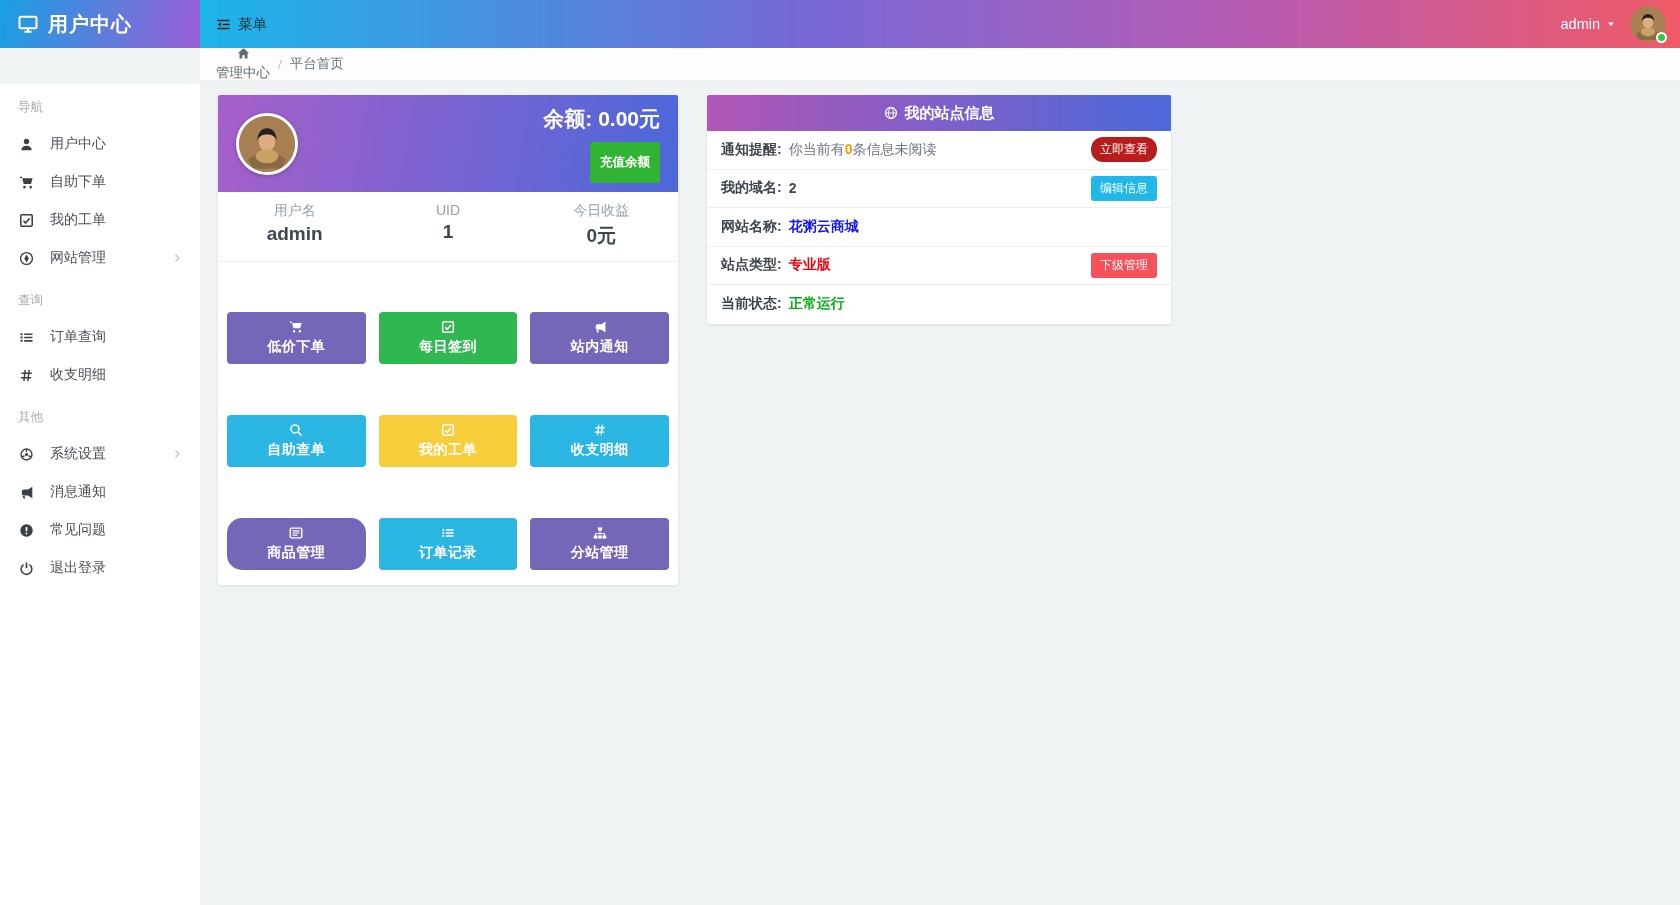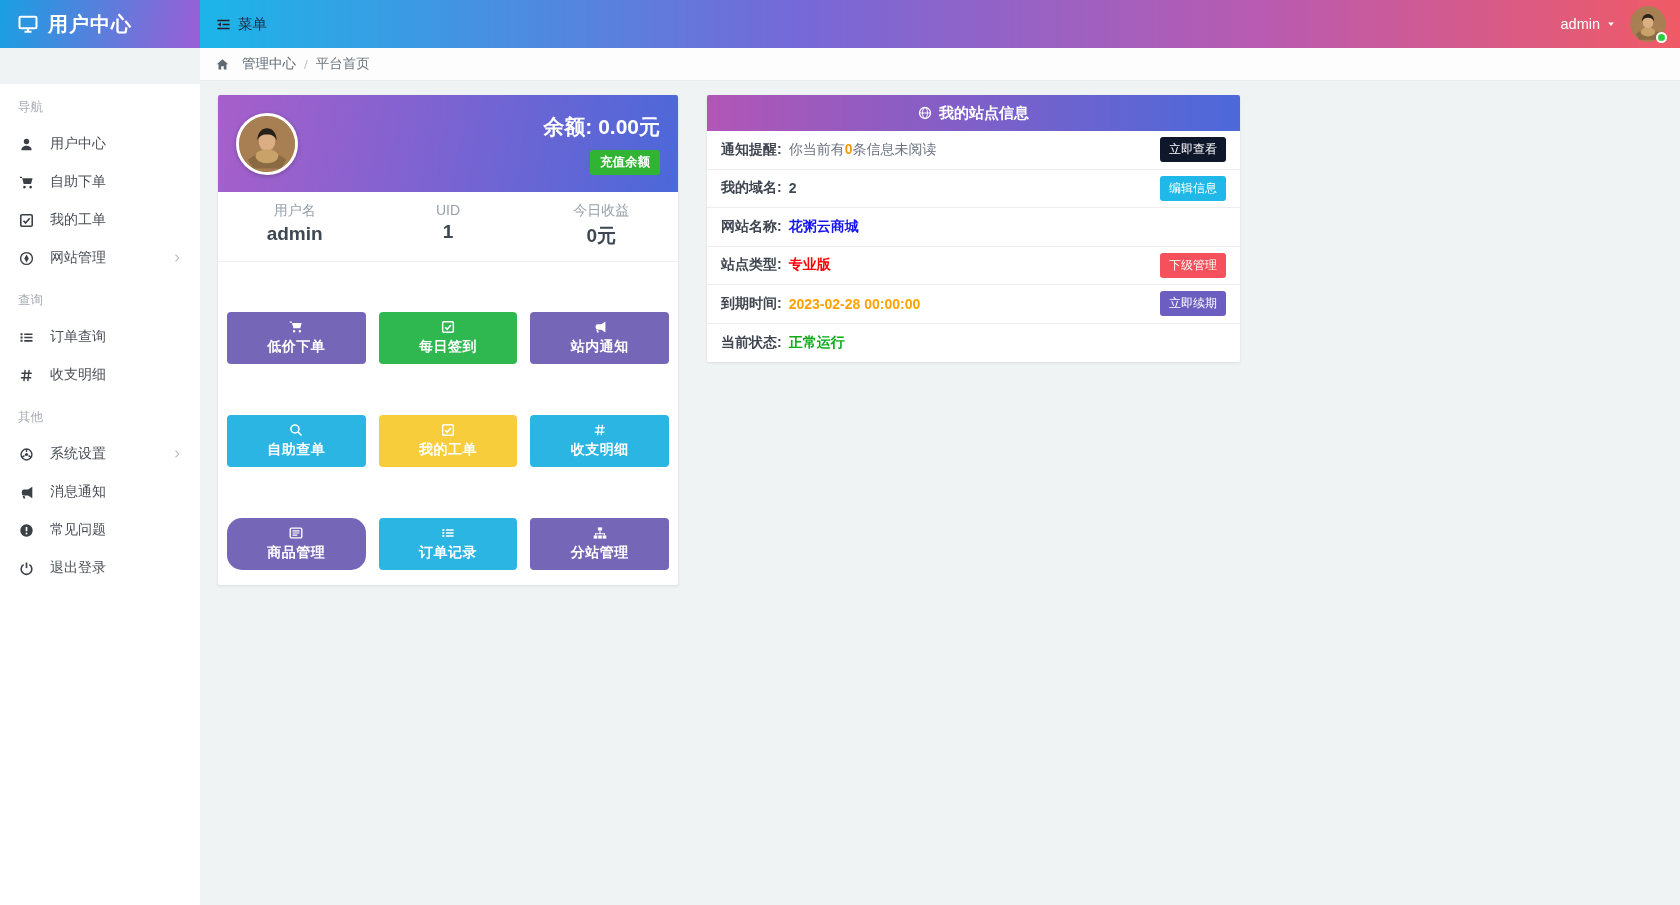--- a/index.html
+++ b/index.html
@@ -31,49 +31,49 @@
   .side-label { font-size:12.5px; color:#a6abb3; padding:15px 18px 9px; }
   .side-item { height:38px; display:flex; align-items:center; gap:15px; padding:0 18px;
                font-size:14px; color:#4a4f57; cursor:pointer; }
   .side-item .ic { width:17px; font-size:15px; color:#3b4046; display:flex; justify-content:center; }
   .side-item .chev { margin-left:auto; font-size:10px; color:#b6bbc1; display:flex; }
 
   .main { flex:1; display:flex; flex-direction:column; }
   .breadcrumb { height:33px; background:#fdfdfd; border-bottom:1px solid #ececec;
                 display:flex; align-items:center; gap:8px; padding:0 16px; font-size:13.5px; color:#5f6a72; }
   .breadcrumb .ic { font-size:13px; display:flex; color:#5f6a72; }
-  .bc-home { display:flex; align-items:center; gap:13px; cursor:pointer; }
+  .bc-home { display:flex; align-items:center; gap:4px; cursor:pointer;flex-direction:column; }
   .bc-sep { color:#c0c4c8; }
   .bc-cur { color:#6b757d; }
 
   .content { display:flex; align-items:flex-start; gap:29px; padding:14px 0 0 18px; }
   .card { background:#fff; border-radius:2px; box-shadow:0 1px 3px rgba(0,0,0,.09); }
 
   
   .profile-card { width:460px; }
   .p-head { height:97px; display:flex; align-items:center; padding:0 18px;
             background:linear-gradient(100deg,#a75fca 0%,#4c68d9 100%); border-radius:2px 2px 0 0; }
   .p-avatar { width:62px; height:62px; border-radius:50%; border:3px solid #fff; overflow:hidden;
               box-shadow:0 1px 4px rgba(0,0,0,.25); flex:0 0 62px; background:#a87f52; }
   .p-balance { margin-left:auto; text-align:right; }
   .bal-line { color:#fff; font-size:21px; font-weight:bold; }
   .recharge-btn { margin-top:9px; background:#31b434; color:#fff; border:none; border-radius:3px;
-                  font-size:12.5px; font-weight:bold; padding:4px 10px; cursor:pointer; }
+                  font-size:12.5px; font-weight:bold; padding:12px 10px; cursor:pointer; }
   .p-stats { display:flex; border-bottom:1px solid #f1f1f1; padding:10px 0 12px; }
   .stat { flex:1; text-align:center; }
   .stat .s-label { font-size:14px; color:#97a0a9; }
   .stat .s-value { font-size:19px; font-weight:bold; color:#3d4852; margin-top:3px; }
   .p-actions { display:grid; grid-template-columns:repeat(3,1fr); gap:14px 13px; padding:13px 9px 15px; }
   .action-btn { height:52px; border:none; border-radius:4px; color:#fff; cursor:pointer;
                 display:flex; flex-direction:column; align-items:center; justify-content:center; gap:4px;margin-top:37px; }
   .action-btn .ic { font-size:14px; display:flex; }
   .action-btn .a-label { font-size:14px; font-weight:bold; letter-spacing:.5px; }
 
   
-  .site-card { width:533px; }
+  .site-card { width:464px; }
   .s-head { height:36px; display:flex; align-items:center; justify-content:center; gap:7px;
             background:linear-gradient(90deg,#b156b6 0%,#4c69da 100%);
             color:#fff; font-size:15px; font-weight:bold; border-radius:2px 2px 0 0; }
   .s-head .ic { font-size:14px; display:flex; }
   .s-row { display:flex; align-items:center; height:38.5px; padding:0 14px;
            border-bottom:1px solid #ededed; font-size:14px; }
   .s-row:last-child { border-bottom:none; }
   .s-row .r-label { font-weight:bold; color:#3f4650; margin-right:7px; white-space:nowrap; }
   .s-row .r-value { color:#6b7280; }
   .s-row .r-btn { margin-left:auto; border:none; border-radius:3px; color:#fff;
@@ -376,42 +376,37 @@
                 <ellipse cx="8" cy="8" rx="2.8" ry="6.3" fill="none" stroke="currentColor" stroke-width="1.1"></ellipse>
                 <path d="M1.7 8h12.6" stroke="currentColor" stroke-width="1.1" fill="none"></path>
               </svg>
             </span>
           <span>我的站点信息</span>
         </div>
         <div id="s-rows">
             <div class="s-row">
               <span class="r-label">通知提醒:</span>
               <span class="r-value"><span>你当前有</span><span style="color: rgb(255, 152, 0); font-weight: bold;">0</span><span>条信息未阅读</span></span>
-              <button class="r-btn" style="background: #0f172a;">立即查看</button>
+              <button class="r-btn" style="background: #b91c1c; border-radius: 12px;">立即查看</button>
             </div>
             <div class="s-row">
               <span class="r-label">我的域名:</span>
               <span class="r-value"><span style="color: rgb(61, 72, 82); font-weight: bold;">2</span></span>
               <button class="r-btn" style="background: rgb(31, 184, 232);">编辑信息</button>
             </div>
             <div class="s-row">
               <span class="r-label">网站名称:</span>
               <span class="r-value"><span style="color: rgb(22, 22, 240); font-weight: bold; cursor: pointer;">花粥云商城</span></span>
             </div>
             <div class="s-row">
               <span class="r-label">站点类型:</span>
               <span class="r-value"><span style="color: rgb(251, 0, 7); font-weight: bold;">专业版</span></span>
               <button class="r-btn" style="background: rgb(244, 81, 92);">下级管理</button>
             </div>
             <div class="s-row">
-              <span class="r-label">到期时间:</span>
-              <span class="r-value"><span style="color: rgb(255, 161, 1); font-weight: bold;">2023-02-28 00:00:00</span></span>
-              <button class="r-btn" style="background: rgb(108, 94, 193);">立即续期</button>
-            </div>
-            <div class="s-row">
               <span class="r-label">当前状态:</span>
               <span class="r-value"><span style="color: rgb(12, 171, 24); font-weight: bold;">正常运行</span></span>
             </div>
           </div>
       </section>
 
     </div>
   </main>
 </div>
 

